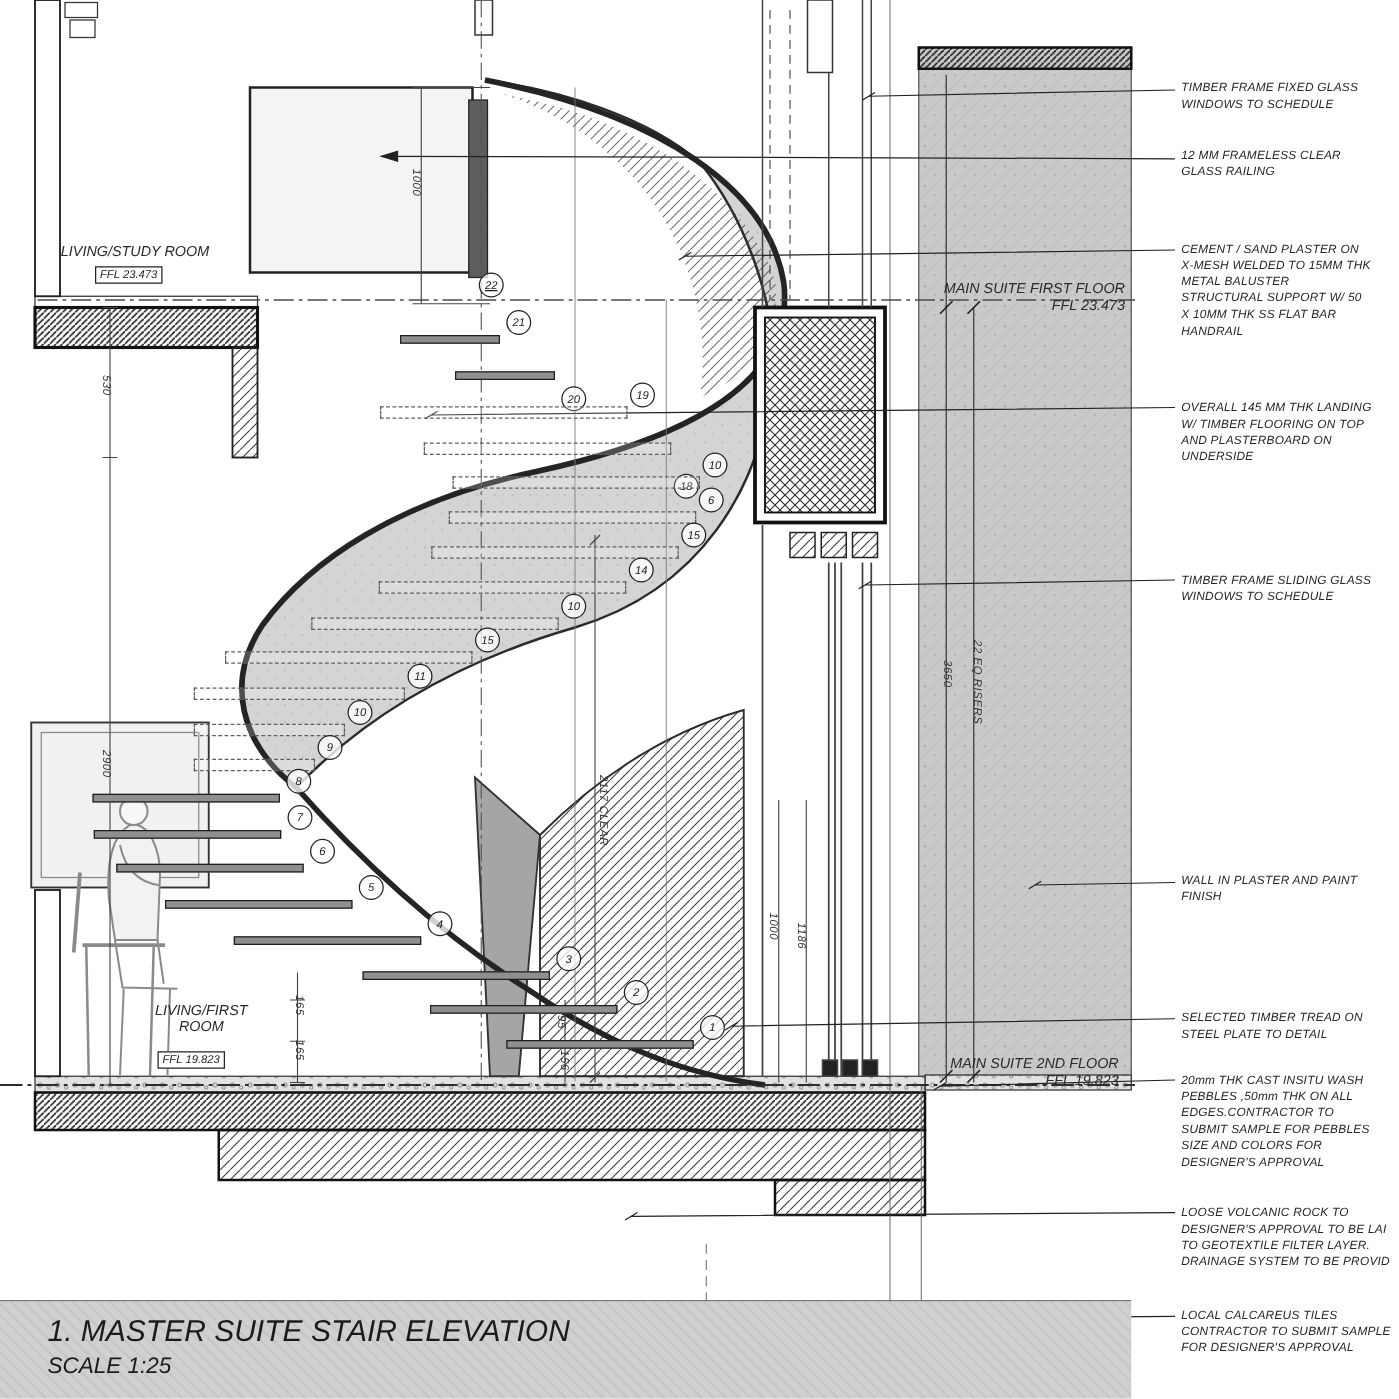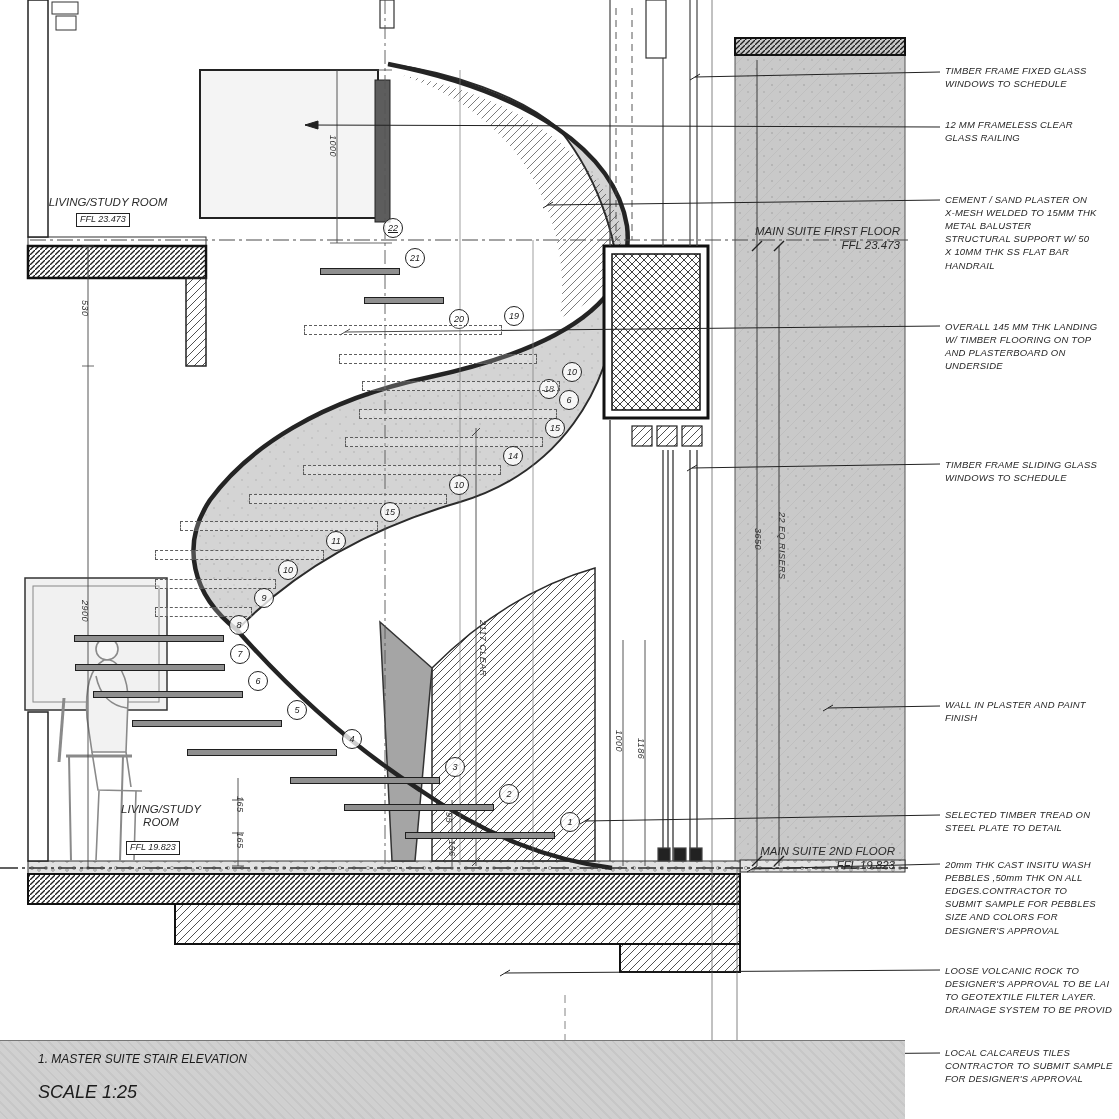--- a/index.html
+++ b/index.html
@@ -16,21 +16,21 @@
           padding:0 3px 1px 3px;background:#fff;line-height:1.25;}
   .lvl{font-size:11.5px;text-align:right;line-height:1.3;}
   .step-c{position:absolute;width:20px;height:20px;border:1.5px solid #222;border-radius:50%;
           background:rgba(255,255,255,.78);font-size:9px;font-style:italic;display:flex;
           align-items:center;justify-content:center;color:#1c1c1c;box-sizing:border-box;}
   .tread-solid{position:absolute;height:7px;background:#8f8f8f;border:1px solid #1f1f1f;box-sizing:border-box;}
   .tread-dash{position:absolute;height:10px;border:1.2px dashed #5d5d5d;box-sizing:border-box;background:rgba(255,255,255,.2);}
   .titleband{position:absolute;left:0;top:1040px;width:905px;height:79px;
      background:repeating-linear-gradient(45deg,#d0d0d0 0 5px,#c7c7c7 5px 7px);
      border-top:1px solid #777;}
-  .t1{position:absolute;left:38px;top:1052px;font-size:12px;font-style:italic;color:#1b1b1b;}
+  .t1{position:absolute;left:38px;top:1052px;font-size:24px;font-style:italic;color:#1b1b1b;}
   .t2{position:absolute;left:38px;top:1082px;font-size:18px;font-style:italic;color:#1b1b1b;}
 </style>
 </head>
 <body>
 
 <div id="stage">
 
 <svg width="1119" height="1119" viewBox="0 0 1119 1119">
   <defs>
     <pattern id="p-hatch" width="8" height="8" patternUnits="userSpaceOnUse">
@@ -180,21 +180,21 @@
   </g>
 </svg>
 
 <div class="titleband"></div>
 <div class="t1">1. MASTER SUITE STAIR ELEVATION</div>
 <div class="t2">SCALE 1:25</div>
 
 <div class="lbl room" style="left:38px;top:196px;width:140px;">LIVING/STUDY ROOM</div>
 <div class="fflbox" style="left:76px;top:213px;">FFL 23.473</div>
 
-<div class="lbl room" style="left:106px;top:803px;width:110px;white-space:pre-line;">LIVING/STUDY
+<div class="lbl room" style="left:106px;top:803px;width:110px;white-space:pre-line;">LIVING/FIRST
 ROOM</div>
 <div class="fflbox" style="left:126px;top:841px;">FFL 19.823</div>
 
 <div class="lbl lvl" style="left:735px;top:224px;width:165px;">MAIN SUITE FIRST FLOOR</div>
 <div class="lbl lvl" style="left:735px;top:238px;width:165px;">FFL 23.473</div>
 
 <div class="lbl lvl" style="left:745px;top:844px;width:150px;">MAIN SUITE 2ND FLOOR</div>
 <div class="lbl lvl" style="left:745px;top:858px;width:150px;">FFL 19.823</div>
 
 <div id="annos">

